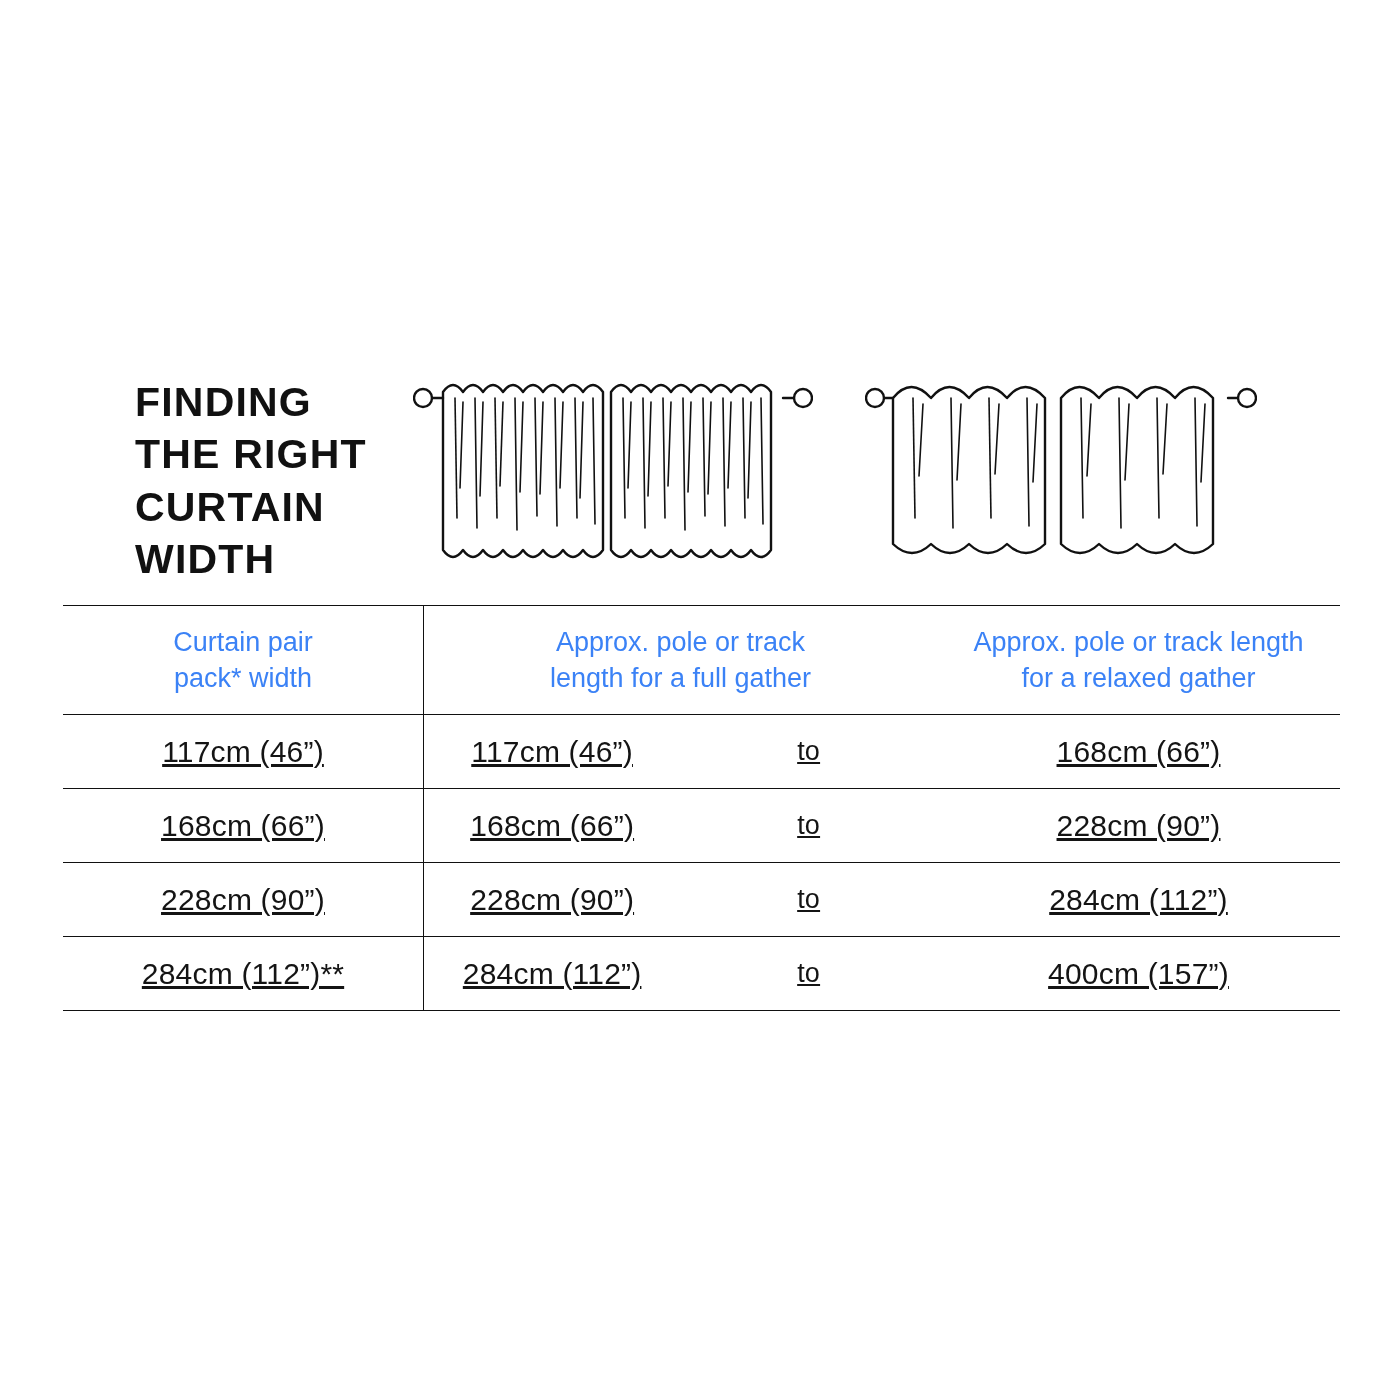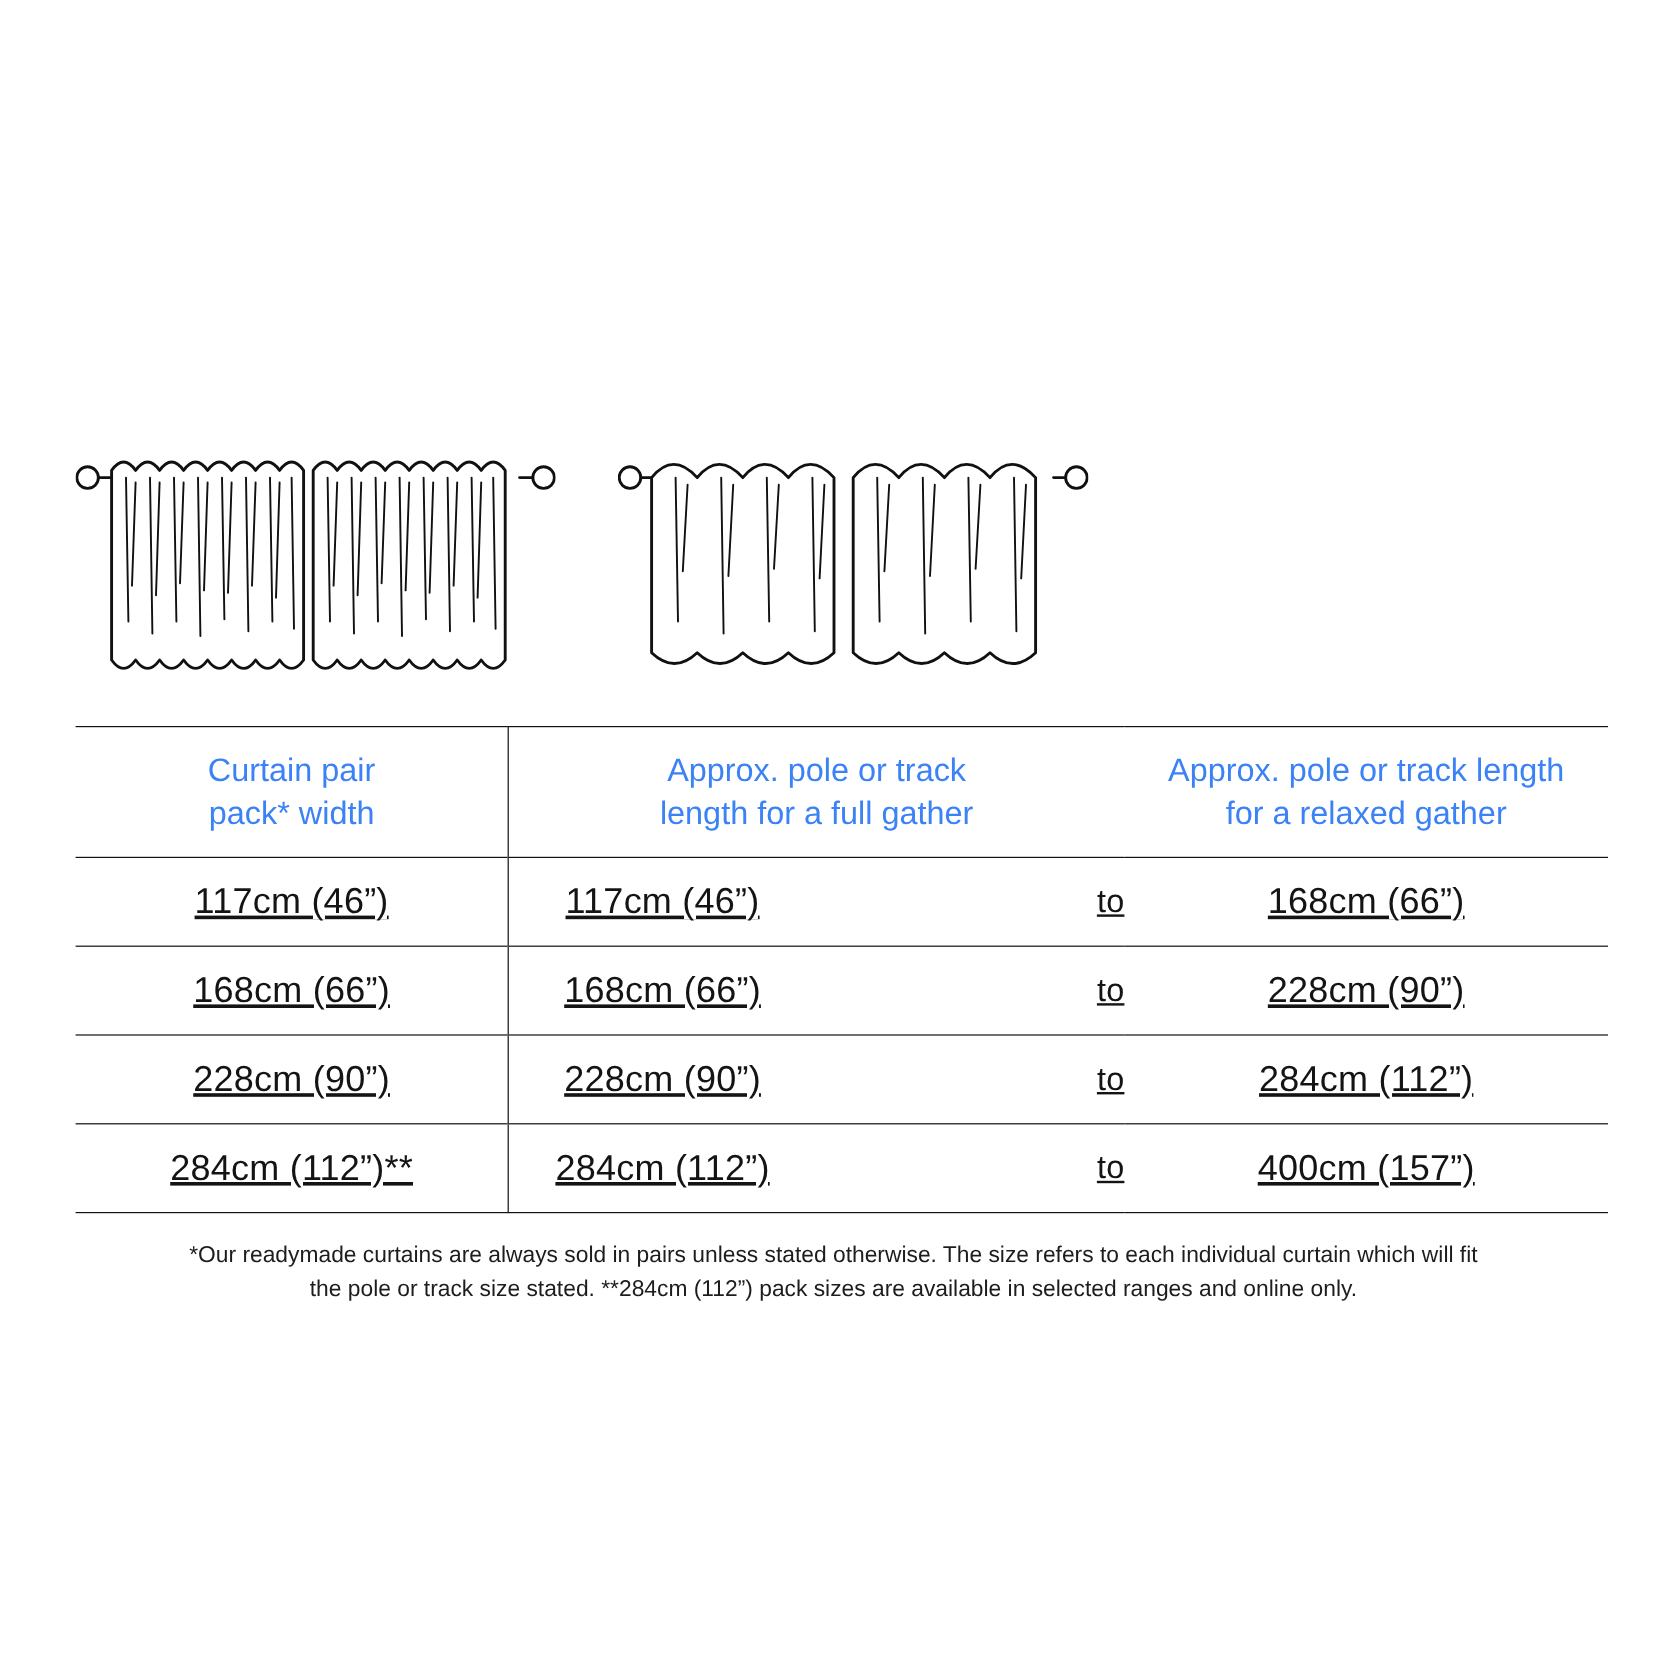--- a/index.html
+++ b/index.html
@@ -103,40 +103,40 @@
     font-size: 30px;
     color: #141414;
     letter-spacing: 0.2px;
     text-decoration: underline;
   }
   tbody tr:last-child td {
     border-bottom: 1.6px solid #111111;
   }
   tbody td.col-to {
     font-size: 27px;
-    text-align: right;
   }
 
   
   .footnote {
     margin: 22px auto 0;
     width: 1090px;
     text-align: center;
     font-size: 19px;
     line-height: 1.45;
     color: #1d1d1d;
   }
 </style>
 </head>
 <body>
 
 <div class="page">
   <div class="content">
 
     <div class="header-row">
+      <h1 class="title">FINDING<br>THE RIGHT<br>CURTAIN<br>WIDTH</h1>
 
       <div class="illos">
 
         <svg class="illo" width="400" height="210" viewBox="0 0 400 210" aria-hidden="true">
           <g fill="none" stroke="#111111" stroke-width="2.4" stroke-linejoin="round" stroke-linecap="round">
 
             <circle cx="10" cy="30" r="9"></circle>
             <circle cx="390" cy="30" r="9"></circle>
             <line x1="19" y1="30" x2="30" y2="30"></line>
             <line x1="370" y1="30" x2="381" y2="30"></line>
@@ -265,16 +265,15 @@
         </tr>
         <tr>
           <td class="col-pack">284cm (112”)**</td>
           <td class="col-full">284cm (112”)</td>
           <td class="col-to">to</td>
           <td class="col-relaxed">400cm (157”)</td>
         </tr>
       </tbody>
     </table>
 
-    <p class="footnote">*Our readymade curtains are always sold in pairs unless stated otherwise. The size refers to each individual curtain which will fit the pole or track size stated. **284cm (112”) pack sizes are available in selected ranges and online only.</p>
 
   </div>
 </div>
 
 </body></html>

